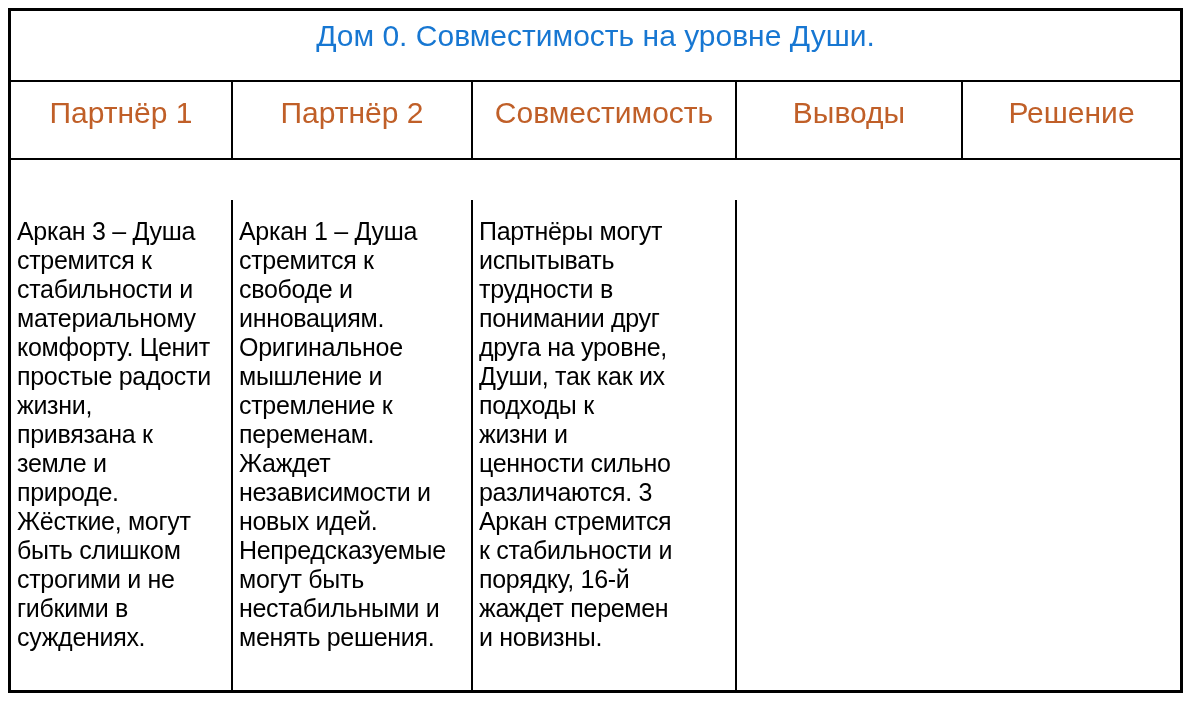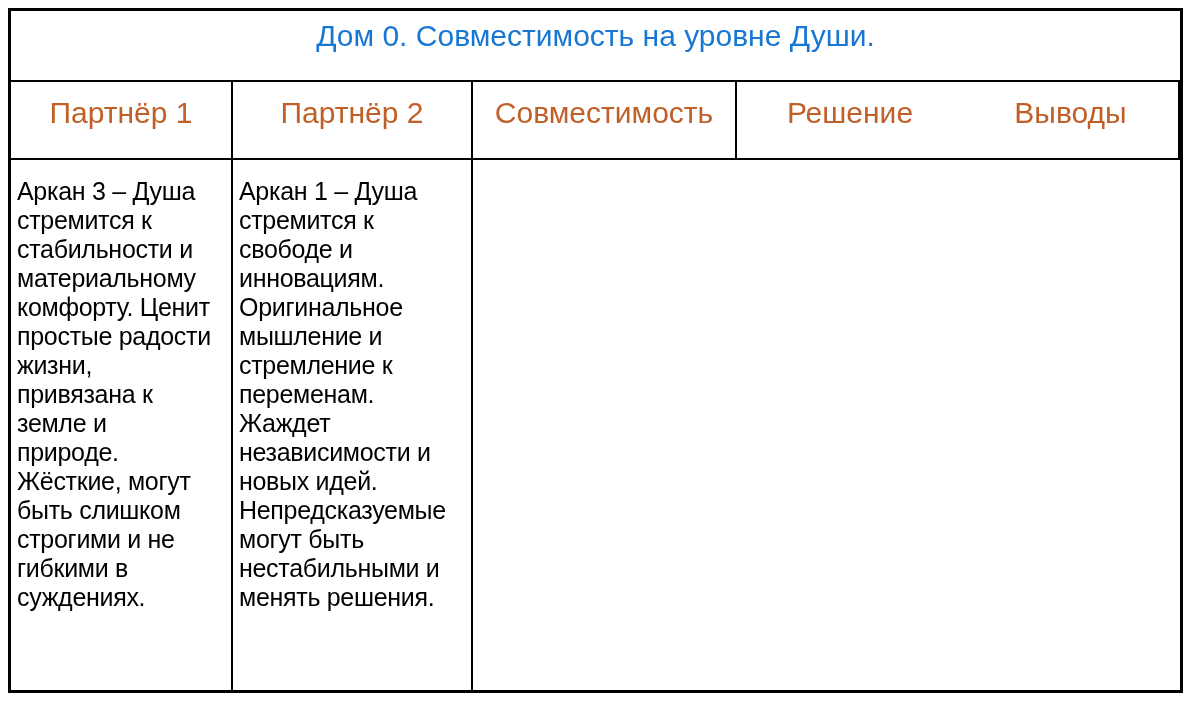--- a/index.html
+++ b/index.html
@@ -54,37 +54,38 @@
     font-size: 30px;
     line-height: 36px;
   }
   .body-cell {
     padding: 17px 6px 4px 6px;
     font-size: 25px;
     line-height: 29px;
     white-space: pre-line;
     text-align: left;
     letter-spacing: -0.3px;
+    margin-top: 40px;
   }
 </style>
 </head>
 <body>
 
 <div class="page">
   <div class="table">
 
     <div class="cell title-cell sep-b">
       <span class="title-text">Дом 0. Совместимость на уровне Души.</span>
     </div>
 
     <div class="cell header-cell sep-r sep-b">Партнёр 1</div>
     <div class="cell header-cell sep-r sep-b">Партнёр 2</div>
     <div class="cell header-cell sep-r sep-b">Совместимость</div>
+    <div class="cell header-cell sep-r sep-b">Выводы</div>
     <div class="cell header-cell sep-b">Решение</div>
-    <div class="cell header-cell sep-r sep-b">Выводы</div>
 
     <div class="cell body-cell sep-r">Аркан 3 – Душа
 стремится к
 стабильности и
 материальному
 комфорту. Ценит
 простые радости
 жизни,
 привязана к
 земле и
@@ -102,15 +103,30 @@
 мышление и
 стремление к
 переменам.
 Жаждет
 независимости и
 новых идей.
 Непредсказуемые
 могут быть
 нестабильными и
 менять решения.</div>
+    <div class="cell body-cell sep-r">Партнёры могут
+испытывать
+трудности в
+понимании друг
+друга на уровне,
+Души, так как их
+подходы к
+жизни и
+ценности сильно
+различаются. 3
+Аркан стремится
+к стабильности и
+порядку, 16-й
+жаждет перемен
+и новизны.</div>
 
   </div>
 </div>
 
 </body></html>

